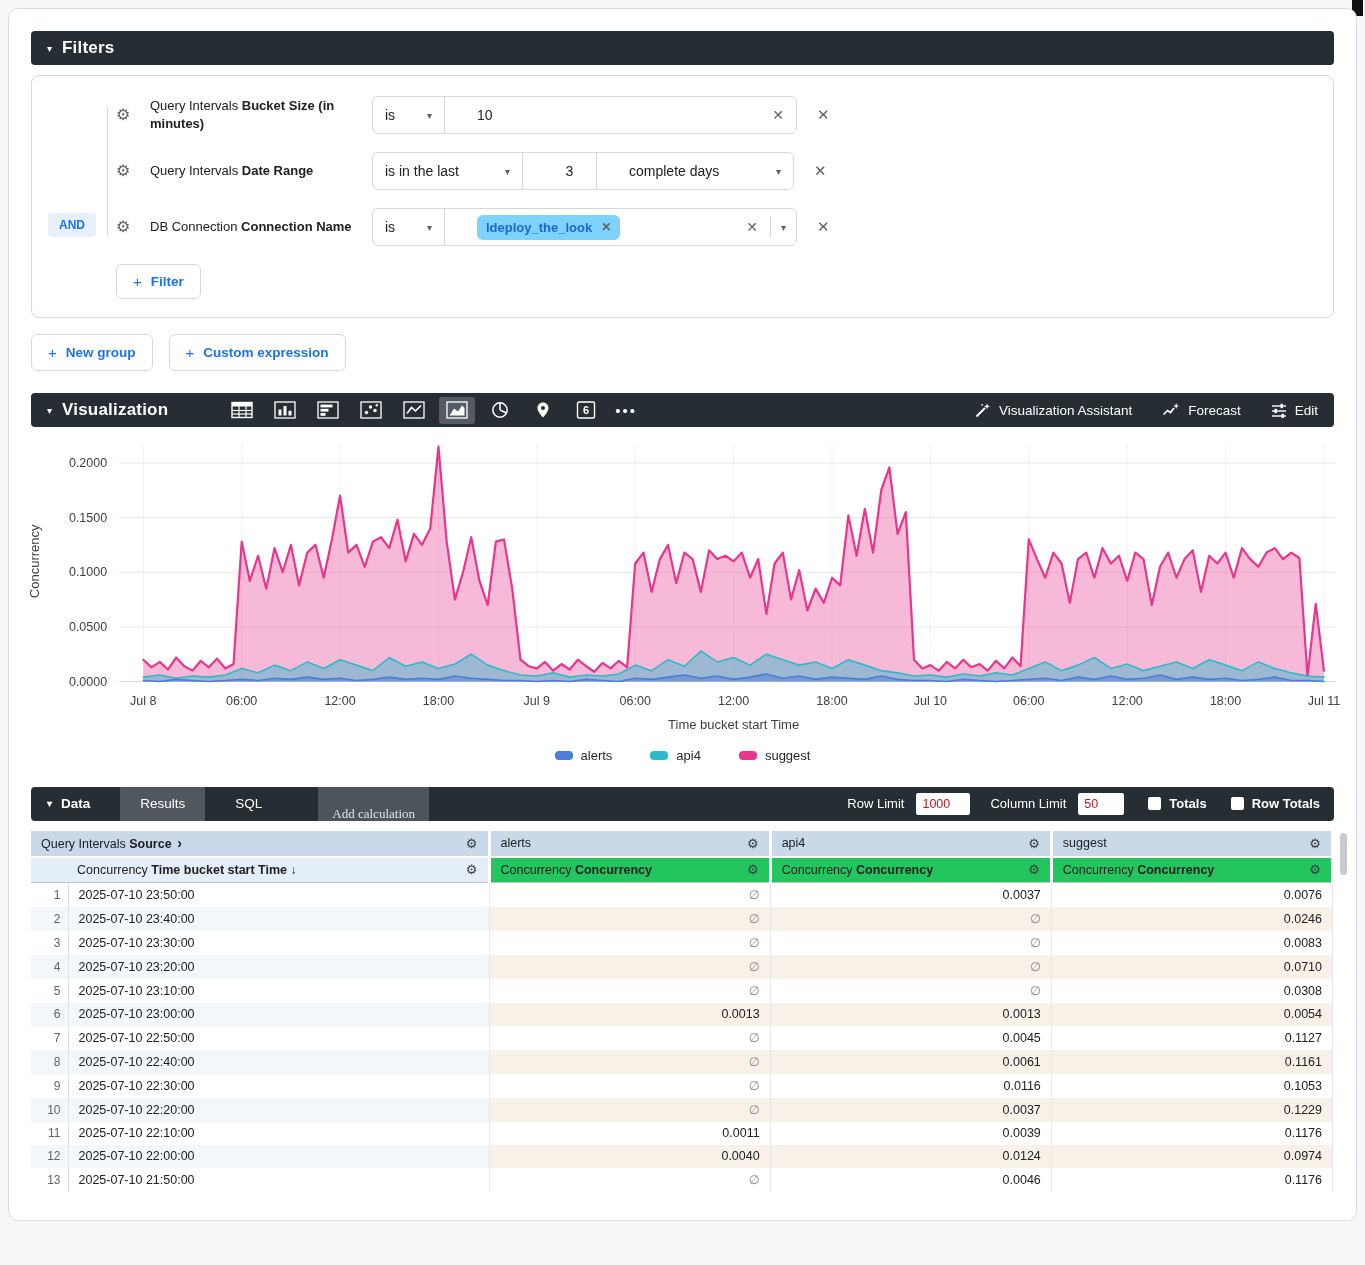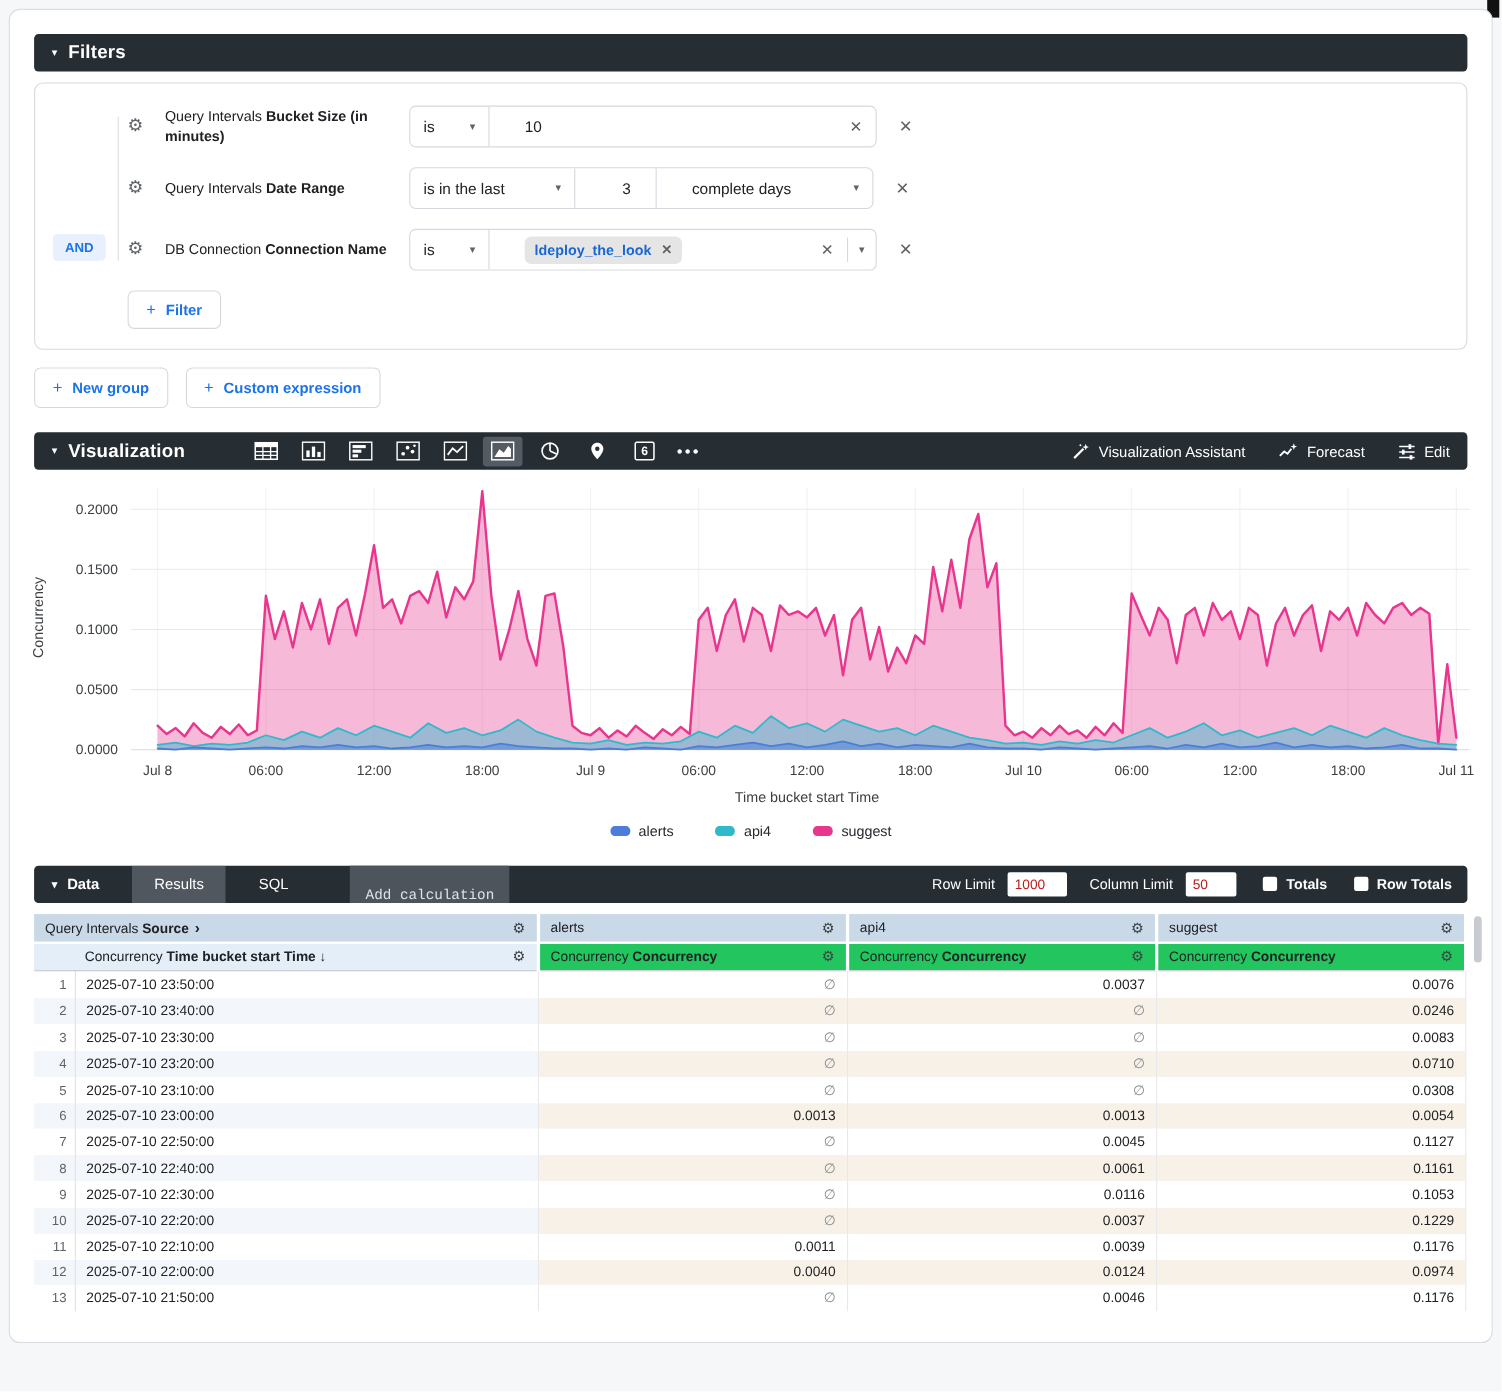--- a/index.html
+++ b/index.html
@@ -47,21 +47,21 @@
   .seg { display:flex; align-items:center; padding:0 12px; font-size:14px; border-right:1px solid #d5d9de; }
   .seg:last-child { border-right:none; }
   .seg.op { min-width:72px; justify-content:space-between; gap:14px; cursor:pointer; }
   .seg.val { flex:1; justify-content:space-between; gap:10px; }
   .seg input { border:none; outline:none; font-size:14px; font-family:inherit; width:100%; color:#202124; }
   .seg.num { width:54px; justify-content:center; }
   .dcaret { color:#5f6368; font-size:10px; }
   .x-icon { color:#5f6368; font-size:14px; cursor:pointer; }
   .row-x { color:#5f6368; font-size:15px; cursor:pointer; }
   .chip {
-    background:#e5e5e5; color:#1967d2; font-weight:600; font-size:13px;
+    background:#7dd3fc; color:#1967d2; font-weight:600; font-size:13px;
     border-radius:6px; padding:5px 9px; display:inline-flex; gap:9px; align-items:center;
   }
   .chip .x-icon { font-size:12px; }
   .vdiv { width:1px; background:#d5d9de; height:22px; align-self:center; margin:0 10px 0 12px; }
   .add-filter-btn {
     margin-top:18px; display:inline-flex; align-items:center; gap:9px;
     border:1px solid #d5d9de; border-radius:6px; background:#fff; color:#1a73e8;
     font-weight:600; font-size:13.5px; padding:8px 16px; cursor:pointer; font-family:inherit;
   }
   .actions-row { margin:16px 22px 0; display:flex; gap:16px; }
@@ -88,21 +88,21 @@
   .legend { display:flex; justify-content:center; gap:38px; margin:2px 0 24px; }
   .legend-item { display:flex; align-items:center; gap:8px; font-size:13px; color:#24292e; cursor:pointer; }
   .swatch { width:18px; height:9px; border-radius:4px; }
   
   .data-bar { padding:0; overflow:hidden; }
   .tab { display:flex; align-items:center; gap:9px; padding:0 20px; height:100%; font-size:13.5px; cursor:pointer; }
   .tab.title-tab { font-weight:700; padding-left:16px; }
   .tab.active { background:#51575f; }
   .add-calc {
     margin-left:26px; background:#4d545c; color:#e0e3e6; font-size:13px;
-    padding:23px 14px; border:none; border-radius:2px; cursor:pointer; font-family:Liberation Mono, monospace;margin-top:20px;
+    padding:23px 14px; border:none; border-radius:2px; cursor:pointer; font-family:Liberation Serif, serif;margin-top:20px;
   }
   .data-right { margin-left:auto; display:flex; align-items:center; gap:12px; padding-right:14px; }
   .limit-label { font-size:13px; color:#fff; }
   .limit-input {
     width:54px; height:22px; border:none; border-radius:2px; font-size:12.5px;
     padding:0 6px; color:#b91c1c; font-family:inherit; outline:none;
   }
   .limit-input.narrow { width:46px; }
   .chk-group { display:flex; align-items:center; gap:8px; margin-left:12px; cursor:pointer; }
   .chk { width:13px; height:13px; background:#fff; border-radius:2px; flex:none; }

